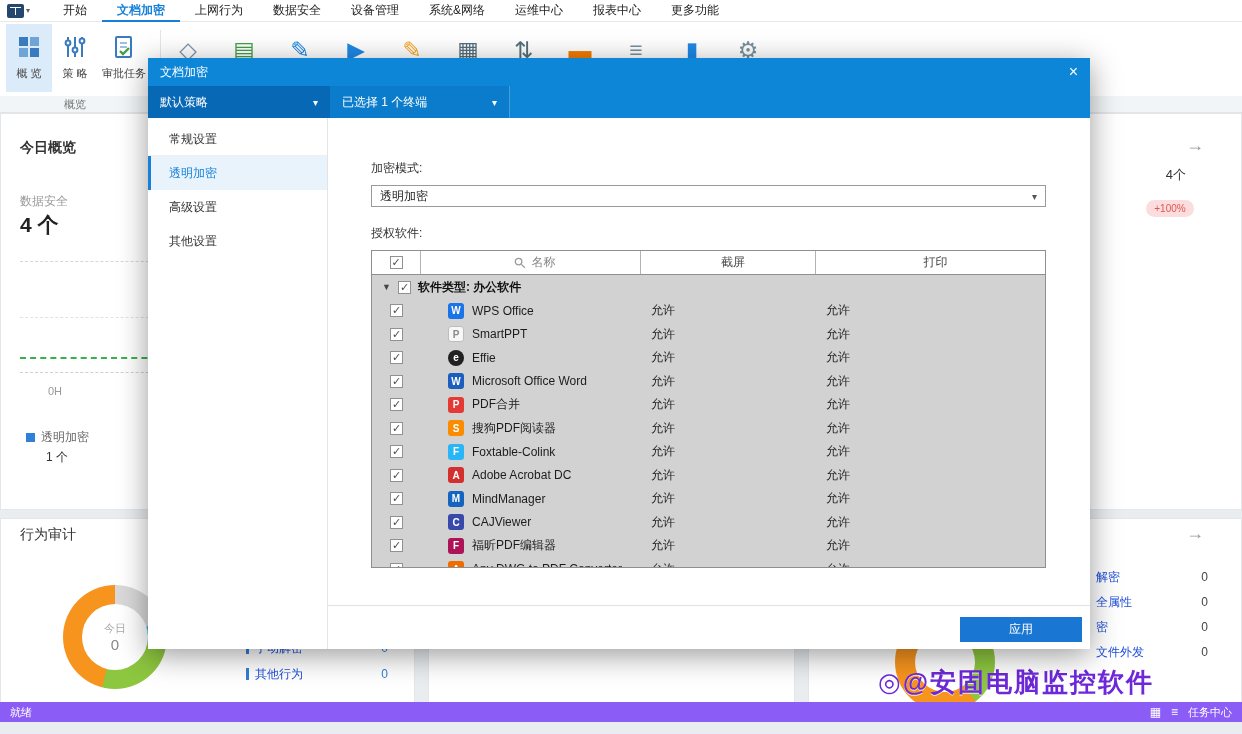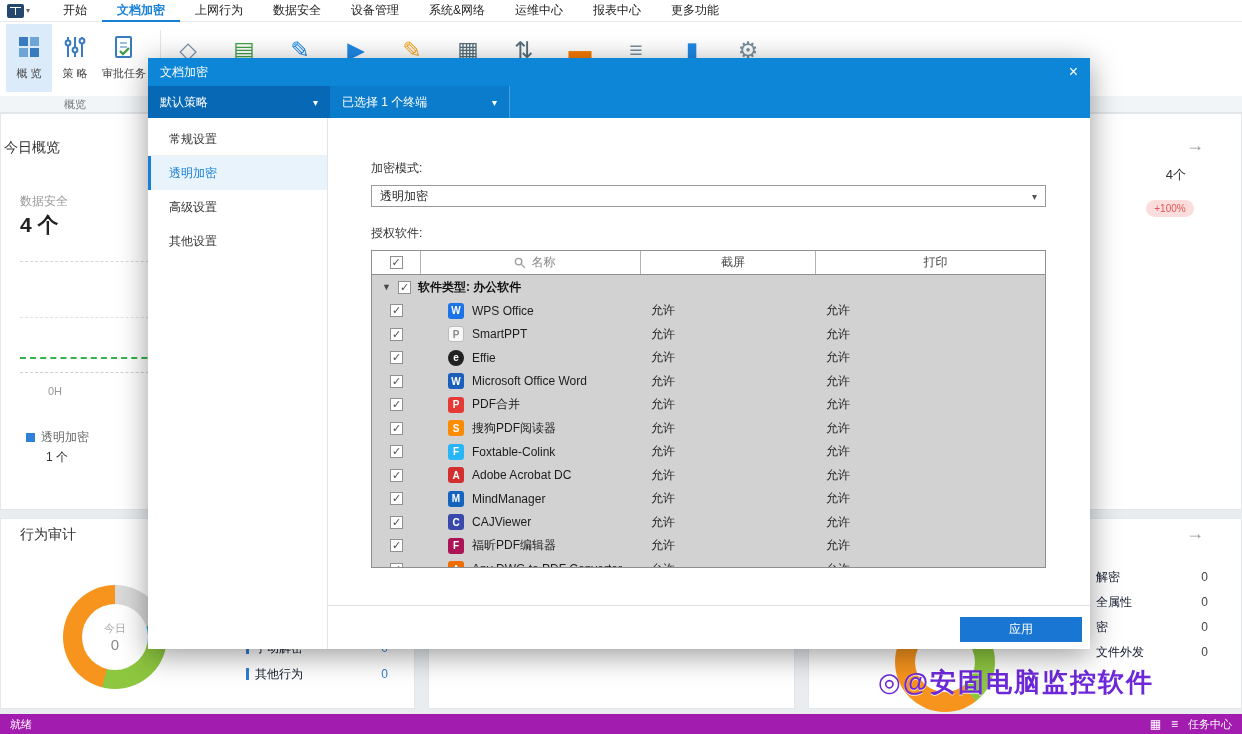--- a/index.html
+++ b/index.html
@@ -40,21 +40,21 @@
   .sq { width:9px; height:9px; background:#2f80d8; display:inline-block; margin-right:6px; }
   .legend { font-size:12px; color:#666; display:flex; align-items:center; }
   .donut { border-radius:50%; position:absolute; }
   .donut .hole { position:absolute; left:19px; top:19px; width:66px; height:66px; background:#fff; border-radius:50%; display:flex; flex-direction:column; align-items:center; justify-content:center; }
   .hole .hl { font-size:11px; color:#aaa; }
   .hole .hv { font-size:15px; color:#888; }
   .arrow { font-size:18px; color:#999; }
   .badge { background:#fbdddd; color:#e25555; border-radius:9px; font-size:10px; line-height:17px; text-align:center; }
   .stat-row { display:flex; align-items:center; height:16px; font-size:12px; }
   .stat-bar { width:3px; height:12px; background:#2f80d8; margin-right:6px; flex:none; }
-  .stat-label { color:#0f172a; flex:1; white-space:nowrap; overflow:hidden; }
+  .stat-label { color:#1d4ed8; flex:1; white-space:nowrap; overflow:hidden; }
   .stat-value-blue { color:#2f80d8; }
   .stat-value-dark { color:#444; }
   .watermark { position:absolute; left:878px; top:552px; font-size:26px; font-weight:bold; color:#6d28d9; letter-spacing:2px; text-shadow:0 1px 0 rgba(255,255,255,.75); z-index:12; white-space:nowrap; }
 
   
   .modal { position:absolute; left:148px; top:58px; width:942px; height:591px; background:#fff; z-index:30; box-shadow:0 6px 28px rgba(0,0,0,.4); }
   .m-title { height:28px; background:#0d86d8; color:#fff; display:flex; align-items:center; padding:0 12px; }
   .m-close { margin-left:auto; font-size:16px; line-height:16px; cursor:default; }
   .m-toolbar { height:32px; display:flex; background:#0d86d8; color:#fff; }
   .seg { display:flex; align-items:center; padding:0 12px; }
@@ -90,21 +90,21 @@
   .td-name { width:220px; display:flex; align-items:center; gap:8px; padding-left:27px; white-space:nowrap; overflow:hidden; }
   .app-ic { width:16px; height:16px; border-radius:3px; display:flex; align-items:center; justify-content:center; font-size:10px; font-weight:bold; flex:none; }
   .td-screen { width:175px; padding-left:10px; }
   .td-print { width:229px; padding-left:10px; }
   .footer-line { position:absolute; left:0; right:0; top:487px; border-top:1px solid #e2e2e2; }
   .apply { position:absolute; top:499px; left:632px; width:122px; height:25px; background:#1976d2; color:#fff; border:none; font-size:12px; font-family:inherit; }
 
   .search-svg { width:12px; height:12px; }
 
   
-  .statusbar { position:absolute; left:0; right:0; bottom:0; height:20px; background:#a21caf; color:#fff; display:flex; align-items:center; font-size:11px; z-index:40; padding:0 10px; }
+  .statusbar { position:absolute; left:0; right:0; bottom:12px; height:20px; background:#8b5cf6; color:#fff; display:flex; align-items:center; font-size:11px; z-index:40; padding:0 10px; }
   .sb-right { margin-left:auto; display:flex; align-items:center; gap:10px; }
   .sb-ic { font-size:12px; }
 </style>
 </head>
 <body>
 
 <div class="screen">
 
   <div class="menubar">
     <span class="app-icon"></span>
@@ -178,21 +178,21 @@
   </div>
 
   <div class="dashboard">
     <div class="card" style="left:0;top:0;width:415px;height:397px;"></div>
     <div class="card" style="left:0;top:405px;width:415px;height:191px;"></div>
     <div class="card" style="left:428px;top:0;width:367px;height:397px;"></div>
     <div class="card" style="left:428px;top:405px;width:367px;height:191px;"></div>
     <div class="card" style="left:808px;top:0;width:434px;height:397px;"></div>
     <div class="card" style="left:808px;top:405px;width:434px;height:191px;"></div>
 
-    <div class="abs t-title" style="left:4px;top:26px;">今日概览</div>
+    <div class="abs t-title" style="left:20px;top:26px;font-weight:bold;">今日概览</div>
     <div class="abs t-sub" style="left:20px;top:80px;">数据安全</div>
     <div class="abs t-metric" style="left:20px;top:98px;">4 个</div>
     <div class="abs chart-box" style="left:20px;top:148px;width:360px;height:112px;">
       <div class="chart-green"></div>
     </div>
     <div class="abs t-sub" style="left:48px;top:272px;font-size:11px;">0H</div>
     <div class="abs legend" style="left:26px;top:316px;">
       <span class="sq"></span>
       <span>透明加密</span>
     </div>

